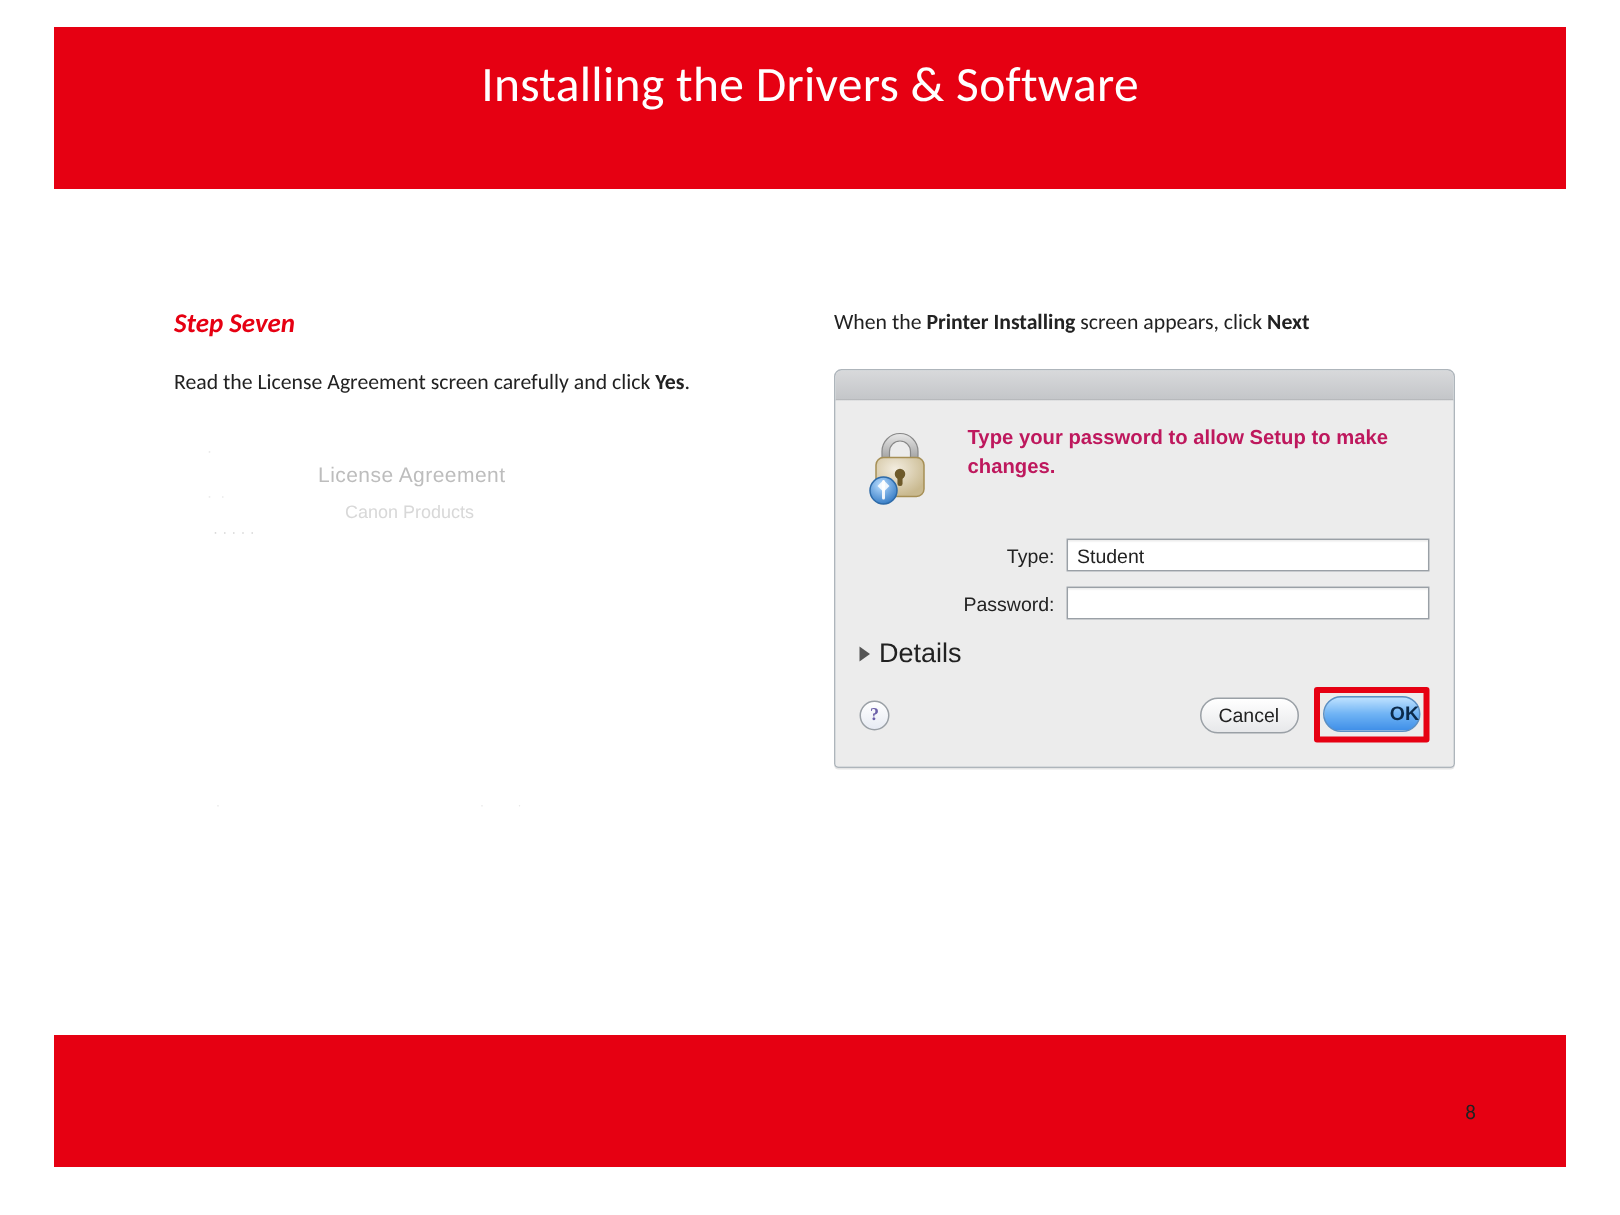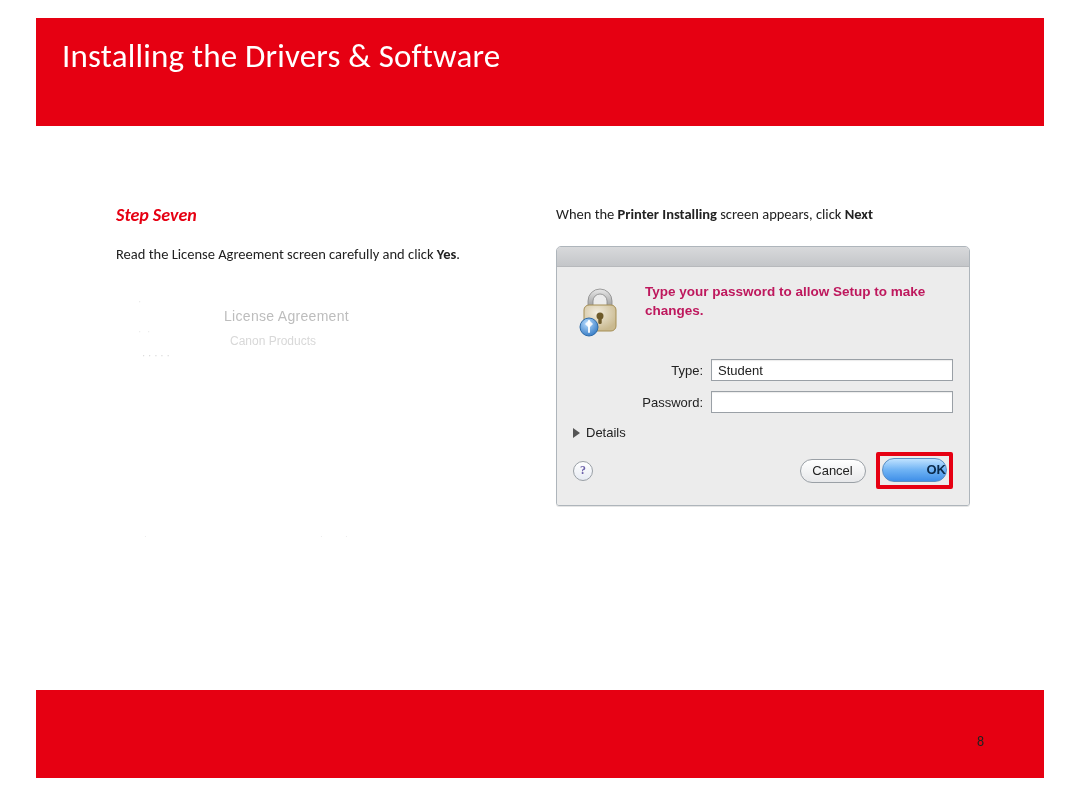--- a/index.html
+++ b/index.html
@@ -20,20 +20,21 @@
     background: #e60012;
   }
   .header {
     padding: 18px 26px 30px 26px;
   }
   .header h1 {
     color: #fff;
     font-weight: 300;
     font-size: 33px;
     letter-spacing: 0.2px;
+    text-align: center;
   }
   .white-body {
     background: #fff;
     position: absolute;
     left: 0;
     top: 108px;
     width: 100%;
     height: 564px;
     padding: 78px 48px 0 80px;
   }
@@ -63,21 +64,21 @@
 
   
   .license-box {
     position: relative;
     width: 380px;
     height: 260px;
     font-family: Arial, sans-serif;
   }
   .license-title {
     position: absolute;
-    left: 108px;
+    left: 96px;
     top: 22px;
     font-size: 14px;
     color: #bdbdbd;
     letter-spacing: 0.3px;
   }
   .license-sub {
     position: absolute;
     left: 114px;
     top: 48px;
     font-size: 12px;
@@ -172,21 +173,21 @@
     border: 1px solid #9aa0a6;
     background: #fff;
     font-size: 13px;
     padding: 2px 6px;
     color: #222;
     box-shadow: inset 0 1px 1px rgba(0,0,0,0.08);
   }
   .details-row {
     display: flex;
     align-items: center;
-    font-size: 13px;
+    font-size: 18px;
     color: #222;
     margin-bottom: 12px;
     cursor: default;
   }
   .details-tri {
     width: 0; height: 0;
     border-top: 5px solid transparent;
     border-bottom: 5px solid transparent;
     border-left: 7px solid #555;
     margin-right: 6px;

